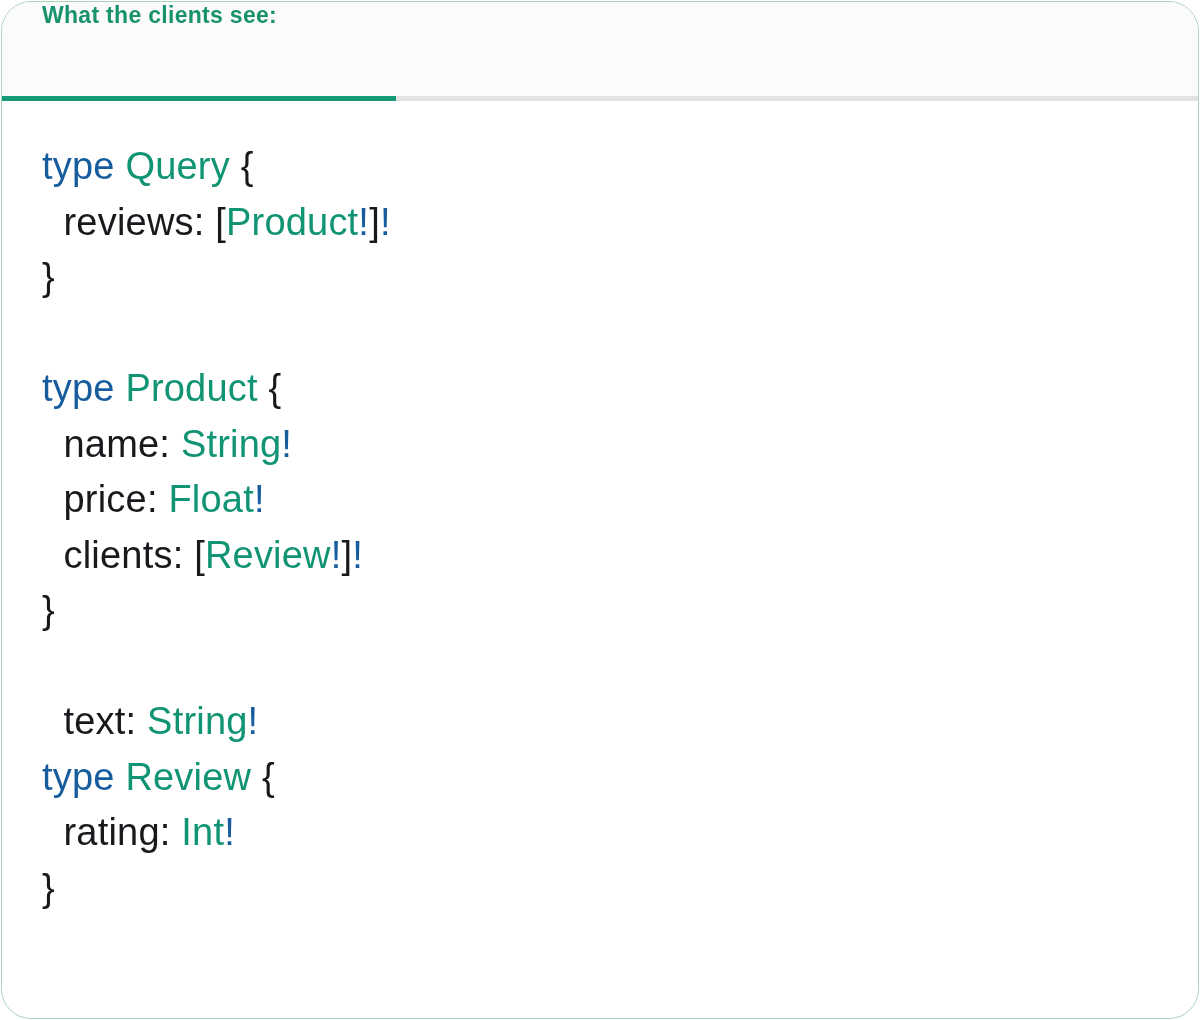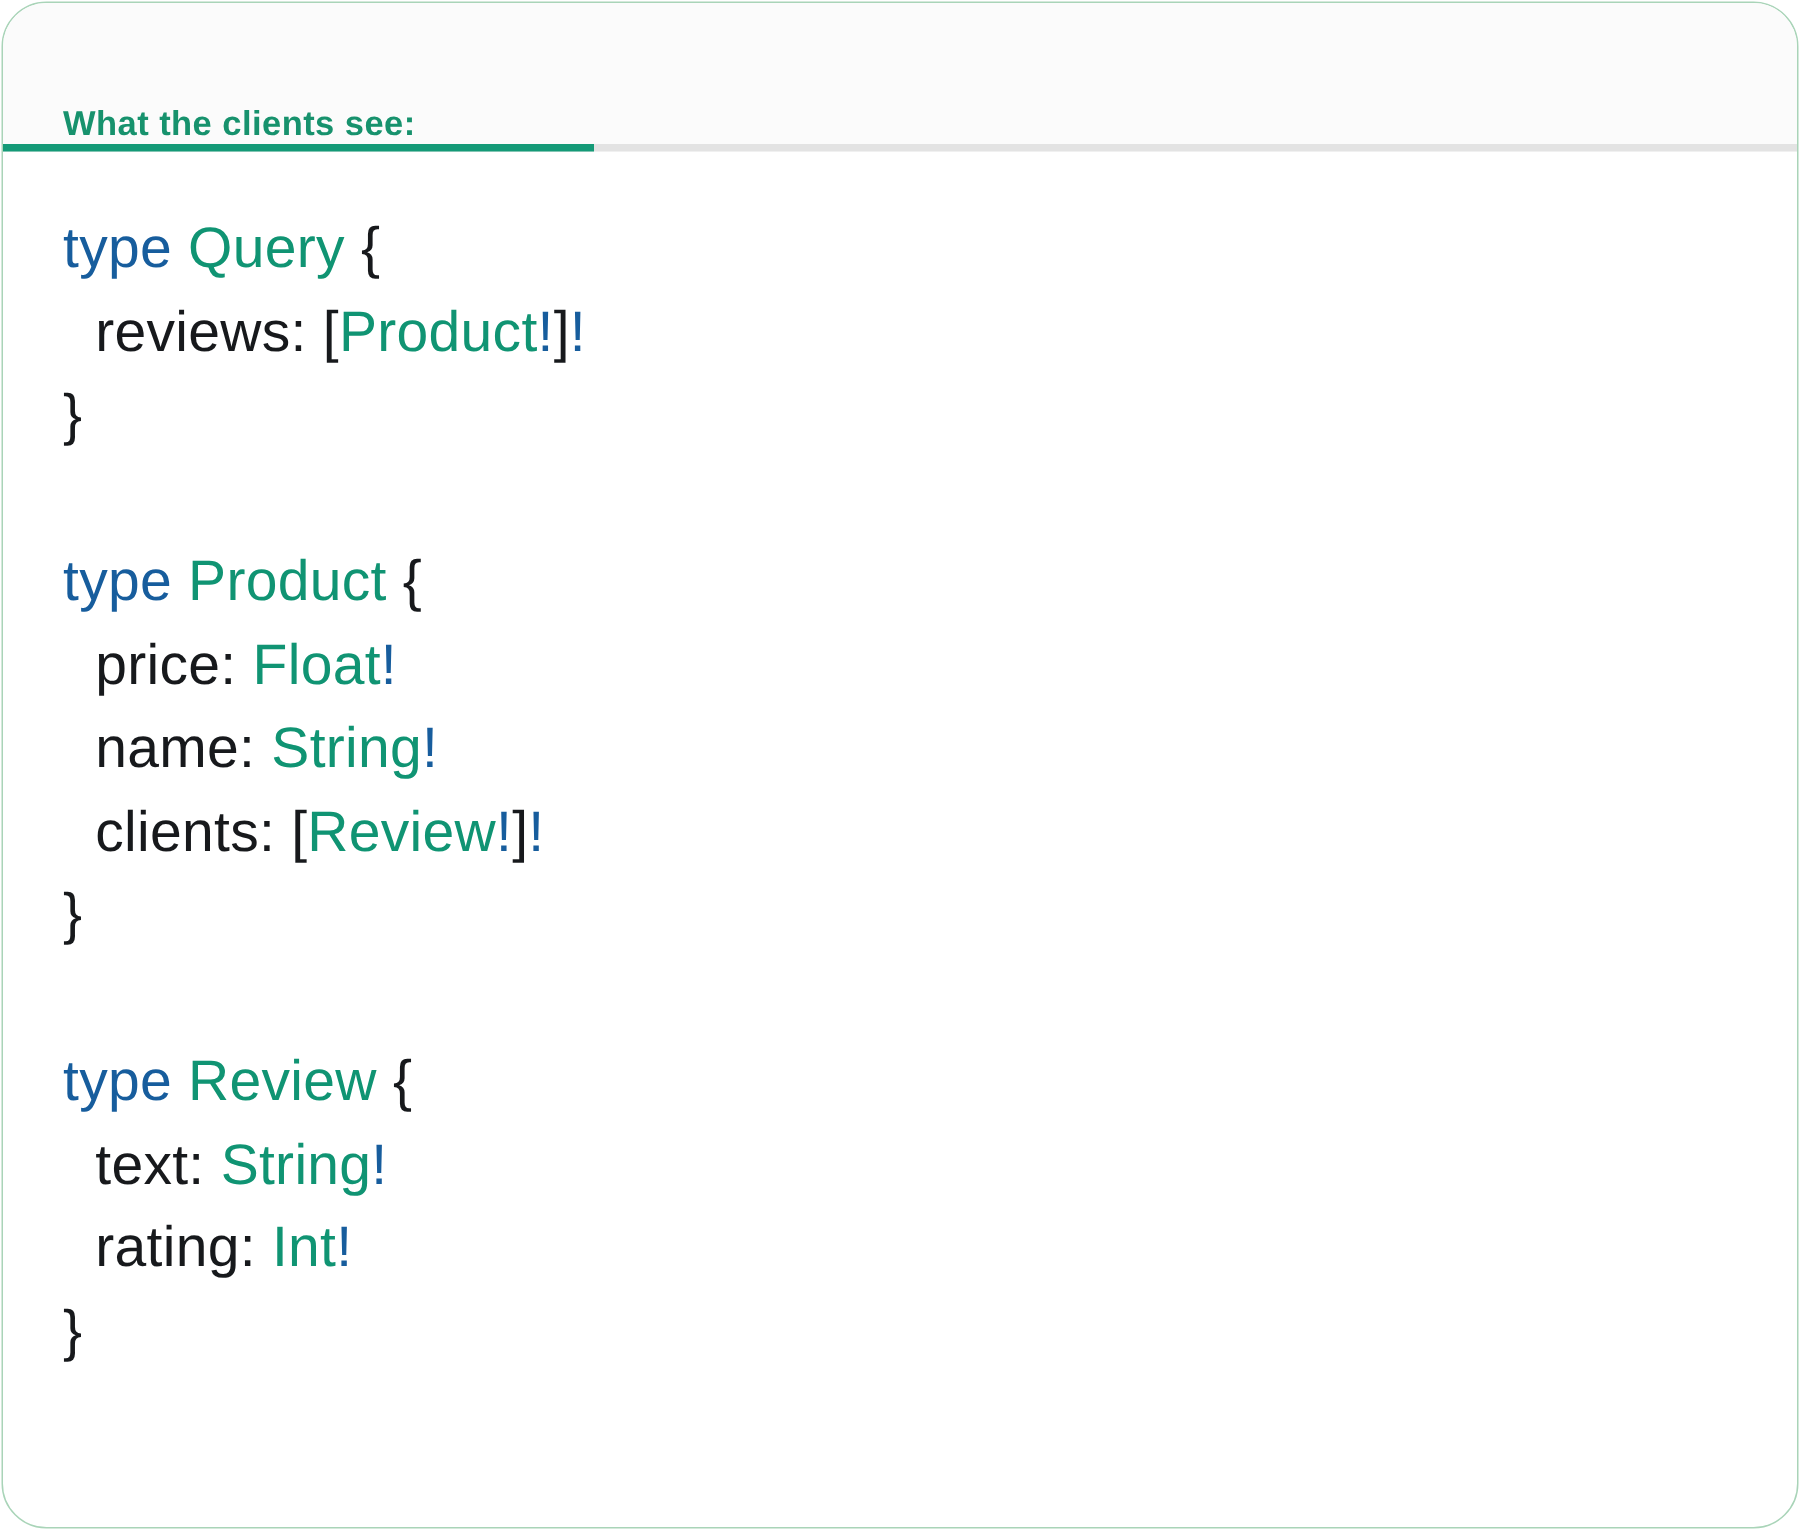--- a/index.html
+++ b/index.html
@@ -45,21 +45,21 @@
     width: 394px;
     height: 5px;
     background: var(--accent-teal);
   }
   .tab {
     position: absolute;
     left: 0; top: 0;
     width: 394px;
     height: 94px;
     display: flex;
-    align-items: flex-end;
+    align-items: flex-start;
     padding-left: 40px;
     cursor: pointer;
   }
   .tab-label {
     color: var(--tab-label-teal);
     font-size: 23px;
     font-weight: 600;
     letter-spacing: 0.3px;
     white-space: nowrap;
   }
@@ -91,23 +91,23 @@
     </div>
     <div class="divider-gray"></div>
     <div class="divider-teal"></div>
   </div>
   <div class="code-area">
       <div class="code-line"><span class="tok-keyword">type </span><span class="tok-type">Query</span><span class="tok-plain"> {</span></div>
       <div class="code-line"><span class="tok-plain">  reviews: [</span><span class="tok-type">Product</span><span class="tok-bang">!</span><span class="tok-plain">]</span><span class="tok-bang">!</span></div>
       <div class="code-line"><span class="tok-plain">}</span></div>
       <div class="code-line"></div>
       <div class="code-line"><span class="tok-keyword">type </span><span class="tok-type">Product</span><span class="tok-plain"> {</span></div>
+      <div class="code-line"><span class="tok-plain">  name: </span><span class="tok-type">String</span><span class="tok-bang">!</span></div>
       <div class="code-line"><span class="tok-plain">  price: </span><span class="tok-type">Float</span><span class="tok-bang">!</span></div>
-      <div class="code-line"><span class="tok-plain">  name: </span><span class="tok-type">String</span><span class="tok-bang">!</span></div>
       <div class="code-line"><span class="tok-plain">  clients: [</span><span class="tok-type">Review</span><span class="tok-bang">!</span><span class="tok-plain">]</span><span class="tok-bang">!</span></div>
       <div class="code-line"><span class="tok-plain">}</span></div>
       <div class="code-line"></div>
+      <div class="code-line"><span class="tok-plain">  text: </span><span class="tok-type">String</span><span class="tok-bang">!</span></div>
       <div class="code-line"><span class="tok-keyword">type </span><span class="tok-type">Review</span><span class="tok-plain"> {</span></div>
-      <div class="code-line"><span class="tok-plain">  text: </span><span class="tok-type">String</span><span class="tok-bang">!</span></div>
       <div class="code-line"><span class="tok-plain">  rating: </span><span class="tok-type">Int</span><span class="tok-bang">!</span></div>
       <div class="code-line"><span class="tok-plain">}</span></div>
     </div>
 </div>
 
 </body></html>

